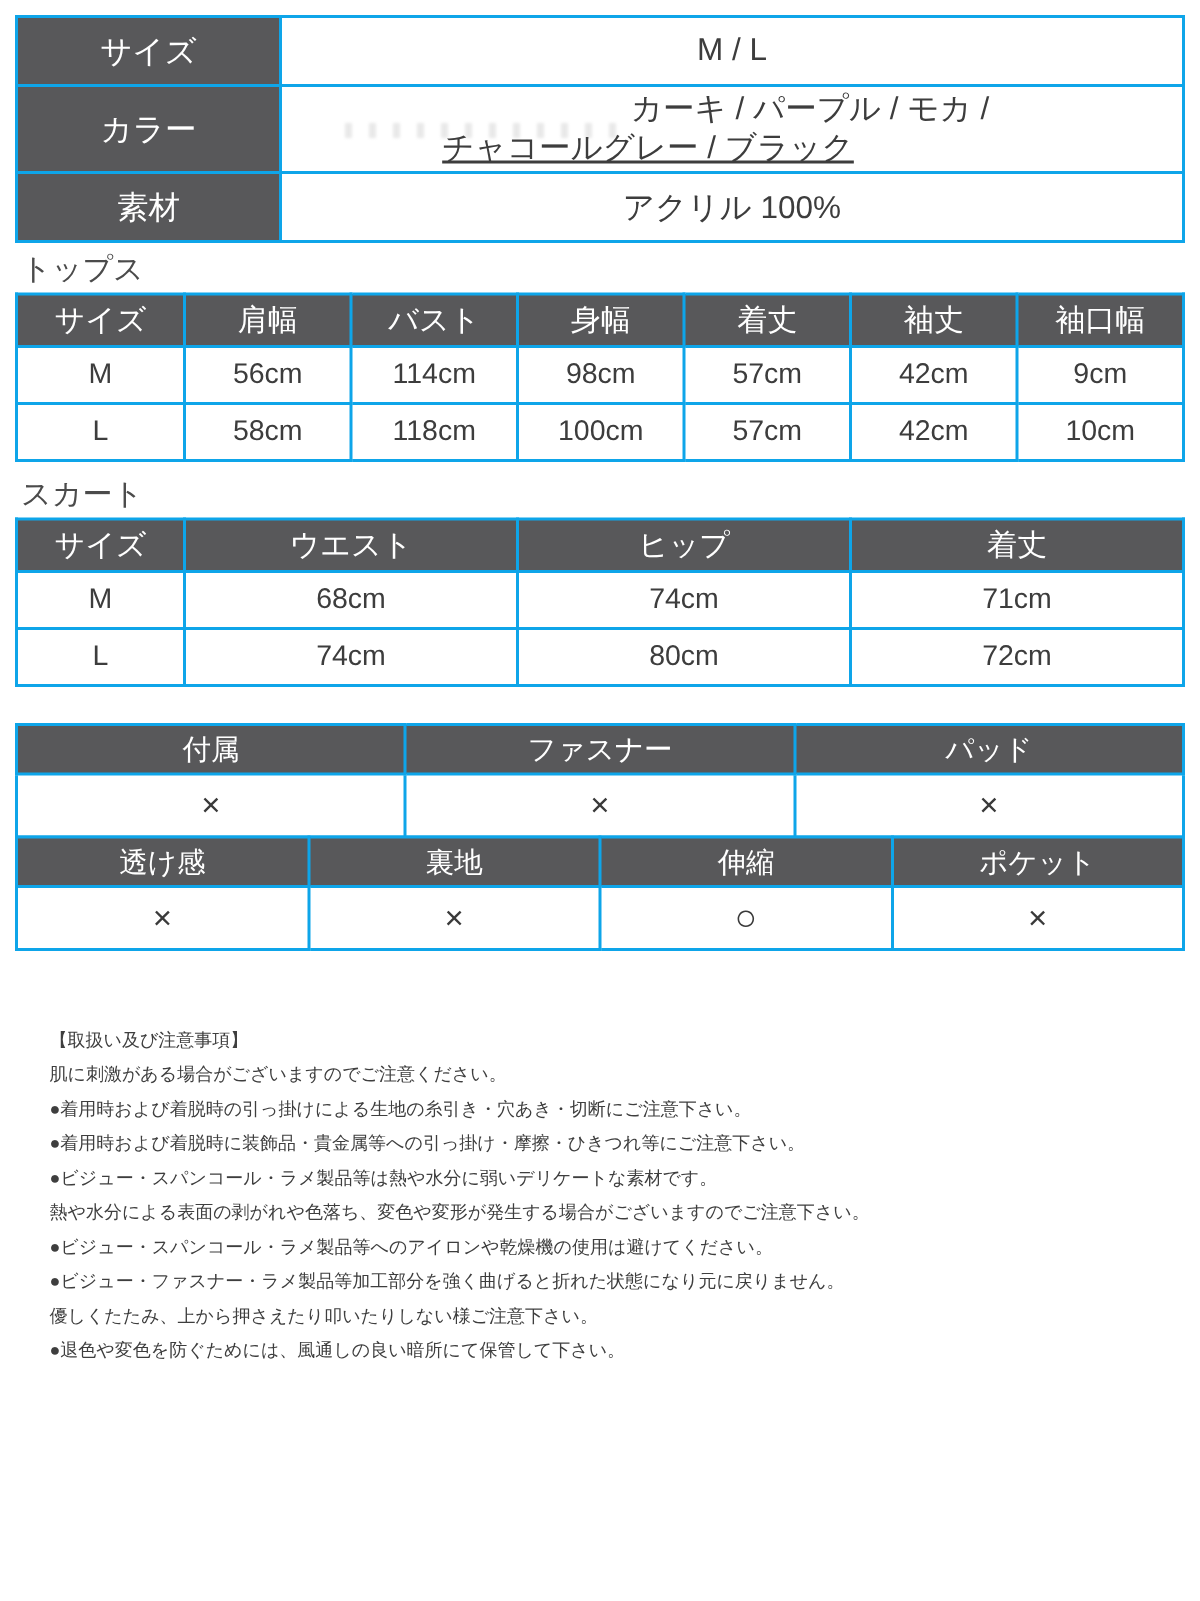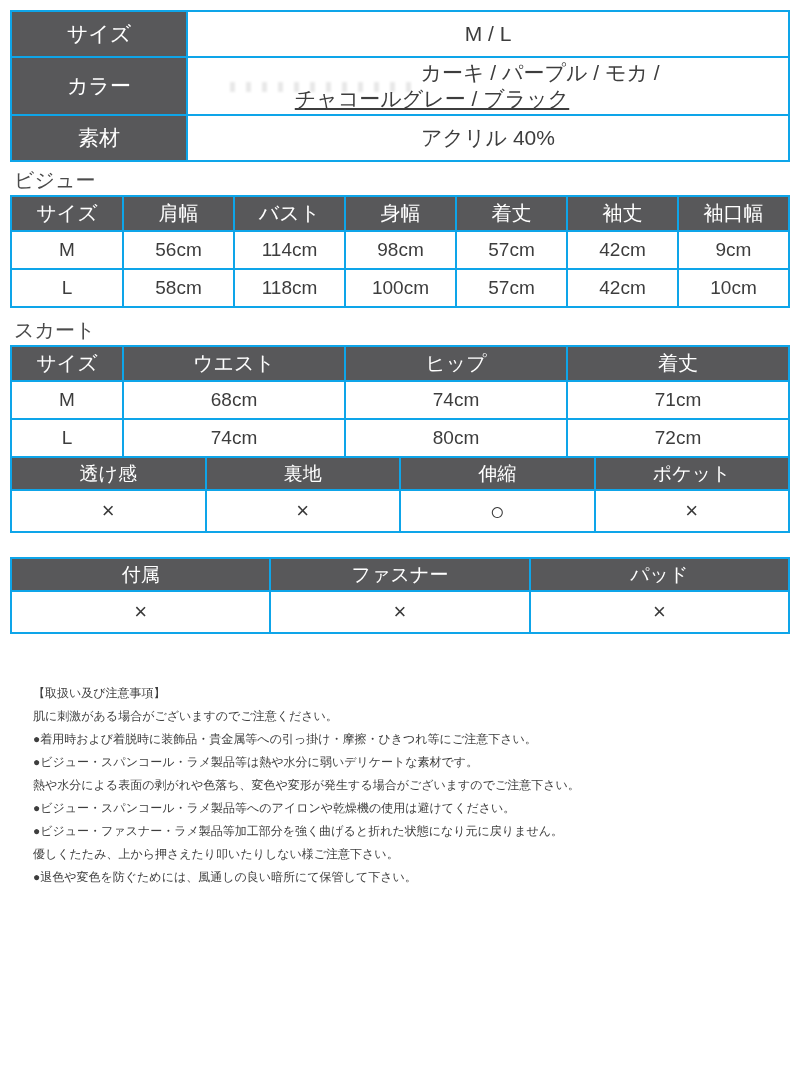--- a/index.html
+++ b/index.html
@@ -96,26 +96,26 @@
     <tr class="row-color">
       <td class="hdr">カラー</td>
       <td class="color-cell">
         <div class="smudge"></div>
         <div class="color-line1">カーキ / パープル / モカ /</div>
         <div class="color-line2">チャコールグレー / ブラック</div>
       </td>
     </tr>
     <tr class="row-material">
       <td class="hdr">素材</td>
-      <td>アクリル 40%</td>
-    </tr>
-  </tbody>
-    </table>
-
-  <div class="section-label">ビジュー</div>
+      <td>アクリル 100%</td>
+    </tr>
+  </tbody>
+    </table>
+
+  <div class="section-label">トップス</div>
   <table class="meas-table">
     <colgroup>
         <col style="width:112px">
         <col>
         <col>
         <col>
         <col>
         <col>
         <col>
       </colgroup>
@@ -173,20 +173,40 @@
     </tr>
     <tr class="data">
       <td>L</td>
       <td>74cm</td>
       <td>80cm</td>
       <td>72cm</td>
     </tr>
   </tbody>
     </table>
 
+  <table class="feat-table feat-a">
+    <colgroup>
+        <col>
+        <col>
+        <col>
+      </colgroup>
+    <tbody>
+        <tr>
+      <td class="hdr">付属</td>
+      <td class="hdr">ファスナー</td>
+      <td class="hdr">パッド</td>
+    </tr>
+    <tr>
+      <td class="val">×</td>
+      <td class="val">×</td>
+      <td class="val">×</td>
+    </tr>
+  </tbody>
+    </table>
+
   <table class="feat-table" style="margin-top:-2px;">
     <colgroup>
         <col>
         <col>
         <col>
         <col>
       </colgroup>
     <tbody>
         <tr>
       <td class="hdr">透け感</td>
@@ -196,43 +216,24 @@
     </tr>
     <tr>
       <td class="val">×</td>
       <td class="val">×</td>
       <td class="val circle">○</td>
       <td class="val">×</td>
     </tr>
   </tbody>
     </table>
 
-  <table class="feat-table feat-a">
-    <colgroup>
-        <col>
-        <col>
-        <col>
-      </colgroup>
-    <tbody>
-        <tr>
-      <td class="hdr">付属</td>
-      <td class="hdr">ファスナー</td>
-      <td class="hdr">パッド</td>
-    </tr>
-    <tr>
-      <td class="val">×</td>
-      <td class="val">×</td>
-      <td class="val">×</td>
-    </tr>
-  </tbody>
-    </table>
-
   <div class="notes">
     <div>【取扱い及び注意事項】</div>
     <div>肌に刺激がある場合がございますのでご注意ください。</div>
+    <div>●着用時および着脱時の引っ掛けによる生地の糸引き・穴あき・切断にご注意下さい。</div>
     <div>●着用時および着脱時に装飾品・貴金属等への引っ掛け・摩擦・ひきつれ等にご注意下さい。</div>
     <div>●ビジュー・スパンコール・ラメ製品等は熱や水分に弱いデリケートな素材です。</div>
     <div>熱や水分による表面の剥がれや色落ち、変色や変形が発生する場合がございますのでご注意下さい。</div>
     <div>●ビジュー・スパンコール・ラメ製品等へのアイロンや乾燥機の使用は避けてください。</div>
     <div>●ビジュー・ファスナー・ラメ製品等加工部分を強く曲げると折れた状態になり元に戻りません。</div>
     <div>優しくたたみ、上から押さえたり叩いたりしない様ご注意下さい。</div>
     <div>●退色や変色を防ぐためには、風通しの良い暗所にて保管して下さい。</div>
   </div>
 
 </div>

